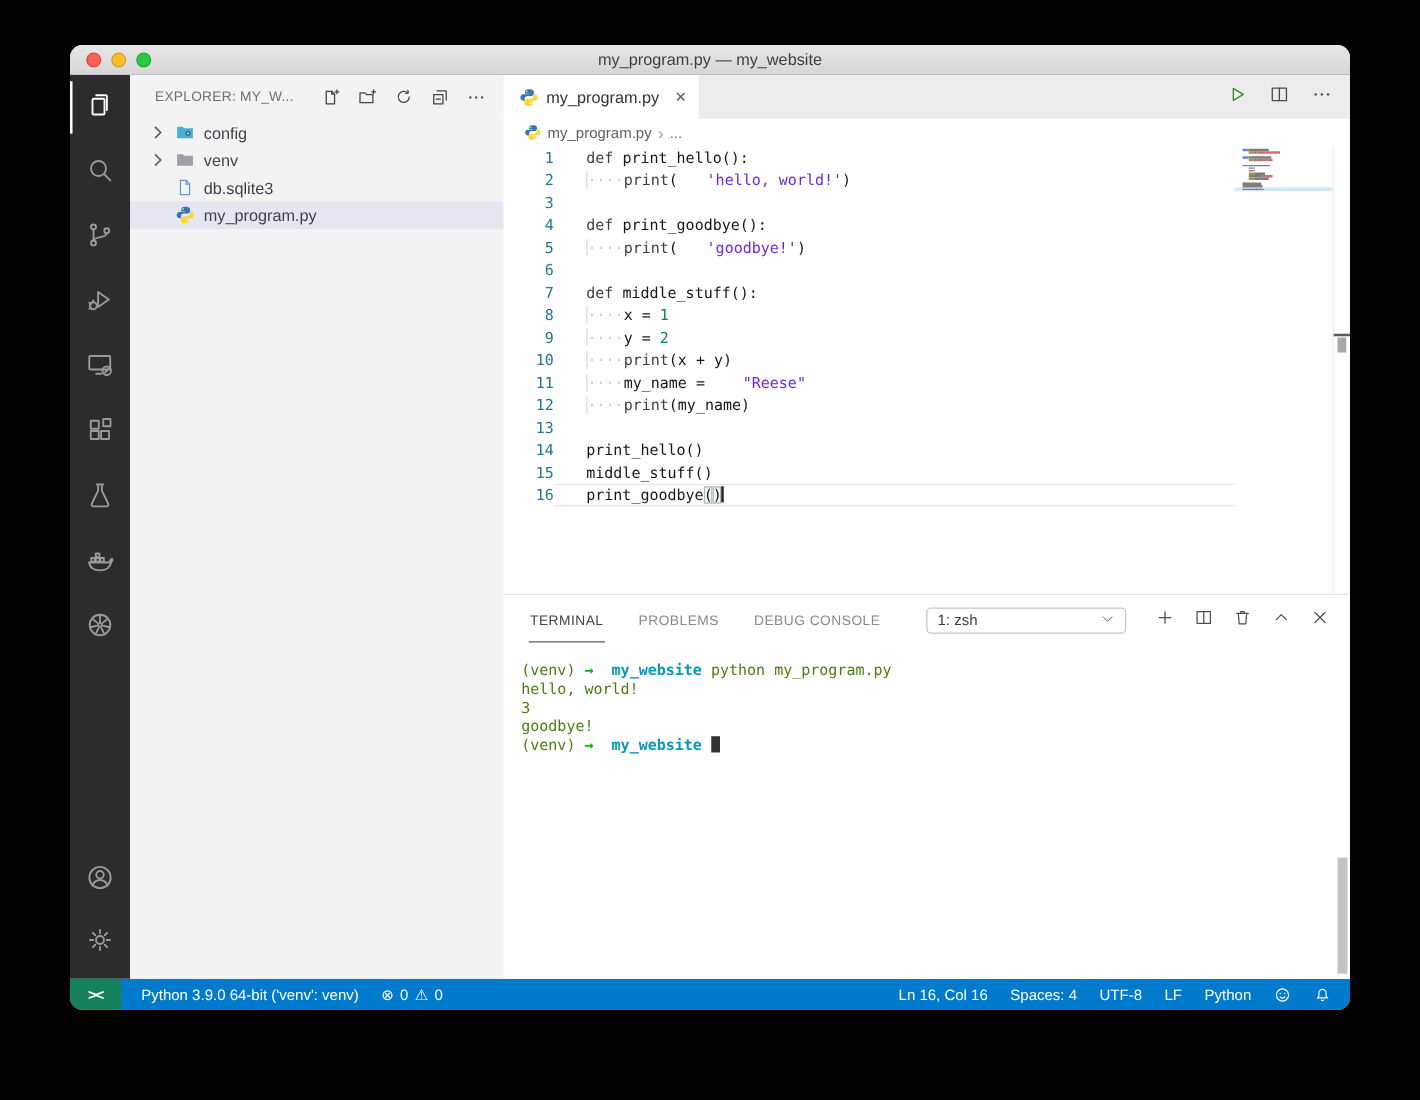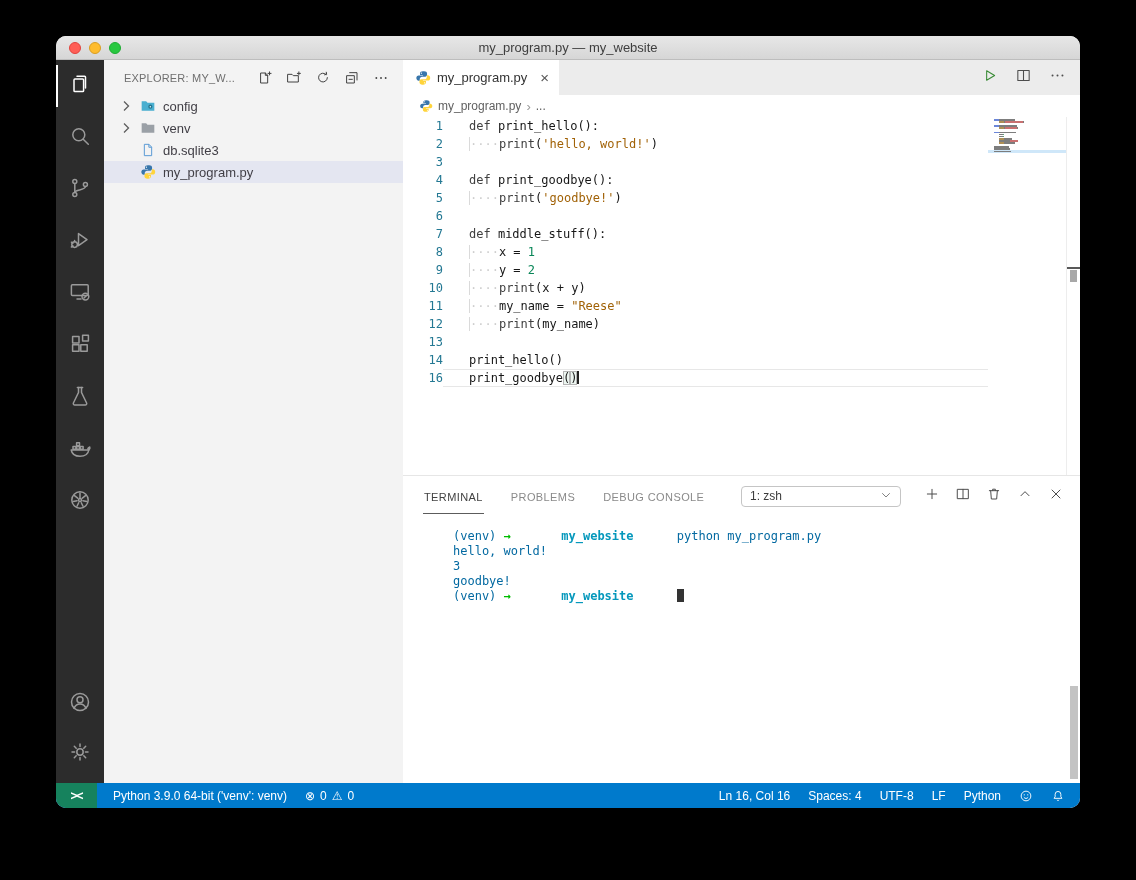--- a/index.html
+++ b/index.html
@@ -61,21 +61,21 @@
   .bcicon{ width:14px; height:14px; } .bcicon svg{width:14px;height:14px;}
   .bcsep { color:#9a9a9a; font-size:13px; }
 
   .editor { position:relative; height:358px; background:#fff; overflow:hidden; }
   .codearea { position:absolute; left:0; top:0; right:92px; bottom:0; }
   .code-row { display:flex; height:18px; line-height:18px; position:relative;
               font-family:"DejaVu Sans Mono", monospace; font-size:12px; white-space:pre; }
   .ln { width:40px; text-align:right; color:#237893; flex:0 0 40px; font-size:12px; }
   .lc { margin-left:26px; }
   .ws { color:#cecece; border-left:1px solid #dadada; }
-  .tok-kw{ color:#404040; } .tok-fn{ color:#404040; } .tok-str{ color:#a16207; }
+  .tok-kw{ color:#404040; } .tok-fn{ color:#404040; } .tok-str{ color:#6d28d9;margin-left:23px; }
   .tok-num{ color:#098658; } .tok-txt{ color:#171717; }
   .tok-bm{ color:#171717; background:rgba(16,128,62,.08); box-shadow:inset 0 0 0 1px #b4b4b4; }
   .code-row.current::after{ content:""; position:absolute; left:40px; right:0; top:0; bottom:0;
       border-top:1px solid #e7e7e7; border-bottom:1px solid #e7e7e7; pointer-events:none; }
   .caret { width:1.5px; height:13px; background:#222; display:inline-block; vertical-align:-2px; }
 
   .minimap { position:absolute; top:0; right:14px; width:78px; bottom:0; background:#fff; }
   .mm-row { position:absolute; height:1.7px; }
   .mm-seg { display:inline-block; height:100%; vertical-align:top; }
   .mm-hl { position:absolute; left:0; width:78px; height:3px; background:#cfe7f9; }
@@ -90,21 +90,21 @@
   .ptab.active { color:#424242; border-bottom-color:#5c5c5c; }
   .pright { margin-left:auto; display:flex; align-items:center; gap:15px; padding-right:16px; color:#4d4d4d; }
   .pright svg { width:16px; height:16px; }
   .shellsel { width:160px; height:21px; border:1px solid #c5c5c5; border-radius:4px; display:flex;
               align-items:center; padding:0 8px; font-size:12px; color:#3c3c3c; margin-right:8px; cursor:pointer; }
   .shellsel .dd { margin-left:auto; color:#585858; } .shellsel .dd svg{ width:12px; height:12px; }
 
   .term { padding:13px 0 0 14px; font-family:"DejaVu Sans Mono", monospace; font-size:12px; line-height:15px;
           color:#2d2d2d; }
   .t-line { white-space:pre; }
-  .tk-t { color:#0369a1;margin-left:36px; }
+  .tk-t { color:#4d7c0f; }
   .tk-arrow { color:#00bc00; font-weight:bold; }
   .tk-dir { color:#0598bc; font-weight:bold; }
   .block-cursor { display:inline-block; width:7px; height:13px; background:#333; vertical-align:-2px; }
   .pscroll { position:absolute; right:2px; top:210px; width:8px; height:93px; background:#c3c3c3; }
 
   .statusbar { height:25px; display:flex; align-items:center; font-size:12px; color:#fff; }
   .remote { width:41px; height:100%; display:flex; align-items:center; justify-content:center;
             font-size:12px; font-weight:bold; letter-spacing:-1px; cursor:pointer; }
   .sbi { padding:0 9px; display:flex; align-items:center; gap:5px; height:100%; cursor:pointer; white-space:nowrap; }
   .sbi.interp { margin-left:7px; }
@@ -334,20 +334,21 @@
               <div class="code-row"><span class="ln">5</span><span class="lc"><span class="ws">····</span><span class="tok-fn">print</span><span class="tok-txt">(</span><span class="tok-str">'goodbye!'</span><span class="tok-txt">)</span></span></div>
               <div class="code-row"><span class="ln">6</span><span class="lc"></span></div>
               <div class="code-row"><span class="ln">7</span><span class="lc"><span class="tok-kw">def </span><span class="tok-txt">middle_stuff():</span></span></div>
               <div class="code-row"><span class="ln">8</span><span class="lc"><span class="ws">····</span><span class="tok-txt">x = </span><span class="tok-num">1</span></span></div>
               <div class="code-row"><span class="ln">9</span><span class="lc"><span class="ws">····</span><span class="tok-txt">y = </span><span class="tok-num">2</span></span></div>
               <div class="code-row"><span class="ln">10</span><span class="lc"><span class="ws">····</span><span class="tok-fn">print</span><span class="tok-txt">(x + y)</span></span></div>
               <div class="code-row"><span class="ln">11</span><span class="lc"><span class="ws">····</span><span class="tok-txt">my_name = </span><span class="tok-str">"Reese"</span></span></div>
               <div class="code-row"><span class="ln">12</span><span class="lc"><span class="ws">····</span><span class="tok-fn">print</span><span class="tok-txt">(my_name)</span></span></div>
               <div class="code-row"><span class="ln">13</span><span class="lc"></span></div>
               <div class="code-row"><span class="ln">14</span><span class="lc"><span class="tok-txt">print_hello()</span></span></div>
+              <div class="code-row"><span class="ln">15</span><span class="lc"><span class="tok-txt">middle_stuff()</span></span></div>
               <div class="code-row current"><span class="ln">16</span><span class="lc"><span class="tok-txt">print_goodbye</span><span class="tok-bm">(</span><span class="tok-bm">)</span><span class="caret"></span></span></div>
             </div>
           <div class="minimap" id="minimap">
               <div class="mm-hl" style="top: 32.5px;"></div>
               <div class="mm-row" style="top: 2px; left: 6px;"><span class="mm-seg" style="width: 4.6px; background: rgb(107, 134, 216);"></span><span class="mm-seg" style="width: 16.1px; background: rgb(125, 125, 125);"></span></div>
               <div class="mm-row" style="top: 4.1px; left: 10.6px;"><span class="mm-seg" style="width: 5.75px; background: rgb(174, 143, 85);"></span><span class="mm-seg" style="width: 1.15px; background: rgb(125, 125, 125);"></span><span class="mm-seg" style="width: 17.25px; background: rgb(201, 112, 112);"></span><span class="mm-seg" style="width: 1.15px; background: rgb(125, 125, 125);"></span></div>
               <div class="mm-row" style="top: 8.3px; left: 6px;"><span class="mm-seg" style="width: 4.6px; background: rgb(107, 134, 216);"></span><span class="mm-seg" style="width: 18.4px; background: rgb(125, 125, 125);"></span></div>
               <div class="mm-row" style="top: 10.4px; left: 10.6px;"><span class="mm-seg" style="width: 5.75px; background: rgb(174, 143, 85);"></span><span class="mm-seg" style="width: 1.15px; background: rgb(125, 125, 125);"></span><span class="mm-seg" style="width: 11.5px; background: rgb(201, 112, 112);"></span><span class="mm-seg" style="width: 1.15px; background: rgb(125, 125, 125);"></span></div>
               <div class="mm-row" style="top: 14.6px; left: 6px;"><span class="mm-seg" style="width: 4.6px; background: rgb(107, 134, 216);"></span><span class="mm-seg" style="width: 17.25px; background: rgb(125, 125, 125);"></span></div>
               <div class="mm-row" style="top: 16.7px; left: 10.6px;"><span class="mm-seg" style="width: 4.6px; background: rgb(125, 125, 125);"></span><span class="mm-seg" style="width: 1.15px; background: rgb(93, 164, 122);"></span></div>

